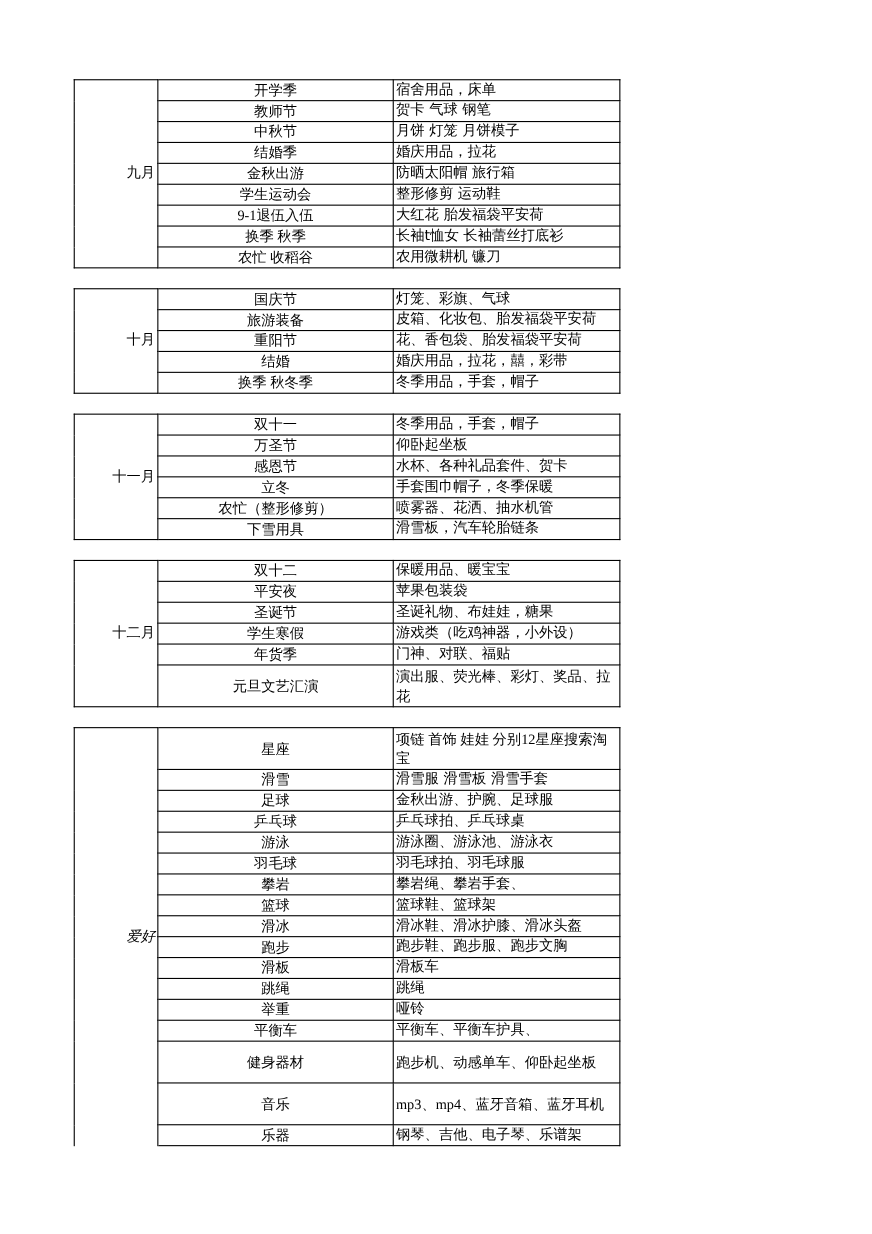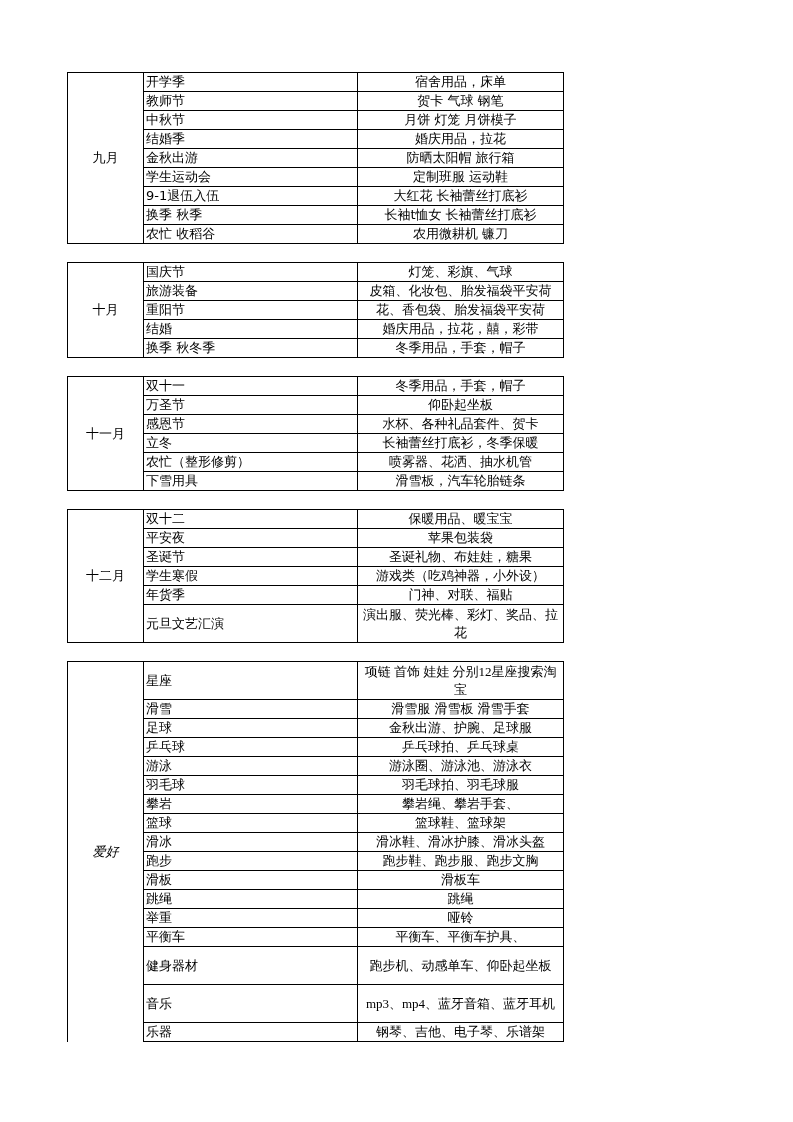--- a/index.html
+++ b/index.html
@@ -26,29 +26,30 @@
       border: 1px solid #000;
       padding: 0 2px;
       line-height: 18px;
       height: 18px;
       vertical-align: middle;
       overflow: hidden;
       white-space: nowrap;
     }
     .sheet-table td.group-cell {
       width: 71px;
-      text-align: center;
+      text-align: right;
     }
     .sheet-table td.event-cell {
       width: 209px;
-      text-align: left;
+      text-align: center;
+      font-family: Liberation Serif, serif;
     }
     .sheet-table td.items-cell {
       width: 201px;
-      text-align: center;
+      text-align: left;
     }
     .sheet-table td.tall {
       height: 37px;
       white-space: normal;
       word-break: break-all;
     }
     .sheet-table td.items-cell.tall {
       line-height: 18px;
       font-family: Liberation Serif, serif;
     }
@@ -78,25 +79,25 @@
   <tr>
     <td class="event-cell">结婚季</td>
     <td class="items-cell">婚庆用品，拉花</td>
   </tr>
   <tr>
     <td class="event-cell">金秋出游</td>
     <td class="items-cell">防晒太阳帽 旅行箱</td>
   </tr>
   <tr>
     <td class="event-cell">学生运动会</td>
-    <td class="items-cell">定制班服 运动鞋</td>
+    <td class="items-cell">整形修剪 运动鞋</td>
   </tr>
   <tr>
     <td class="event-cell">9-1退伍入伍</td>
-    <td class="items-cell">大红花 长袖蕾丝打底衫</td>
+    <td class="items-cell">大红花 胎发福袋平安荷</td>
   </tr>
   <tr>
     <td class="event-cell">换季 秋季</td>
     <td class="items-cell">长袖t恤女 长袖蕾丝打底衫</td>
   </tr>
   <tr>
     <td class="event-cell">农忙 收稻谷</td>
     <td class="items-cell">农用微耕机 镰刀</td>
   </tr>
 </tbody>
@@ -138,21 +139,21 @@
   <tr>
     <td class="event-cell">万圣节</td>
     <td class="items-cell">仰卧起坐板</td>
   </tr>
   <tr>
     <td class="event-cell">感恩节</td>
     <td class="items-cell">水杯、各种礼品套件、贺卡</td>
   </tr>
   <tr>
     <td class="event-cell">立冬</td>
-    <td class="items-cell">长袖蕾丝打底衫，冬季保暖</td>
+    <td class="items-cell">手套围巾帽子，冬季保暖</td>
   </tr>
   <tr>
     <td class="event-cell">农忙（整形修剪）</td>
     <td class="items-cell">喷雾器、花洒、抽水机管</td>
   </tr>
   <tr>
     <td class="event-cell">下雪用具</td>
     <td class="items-cell">滑雪板，汽车轮胎链条</td>
   </tr>
 </tbody>

